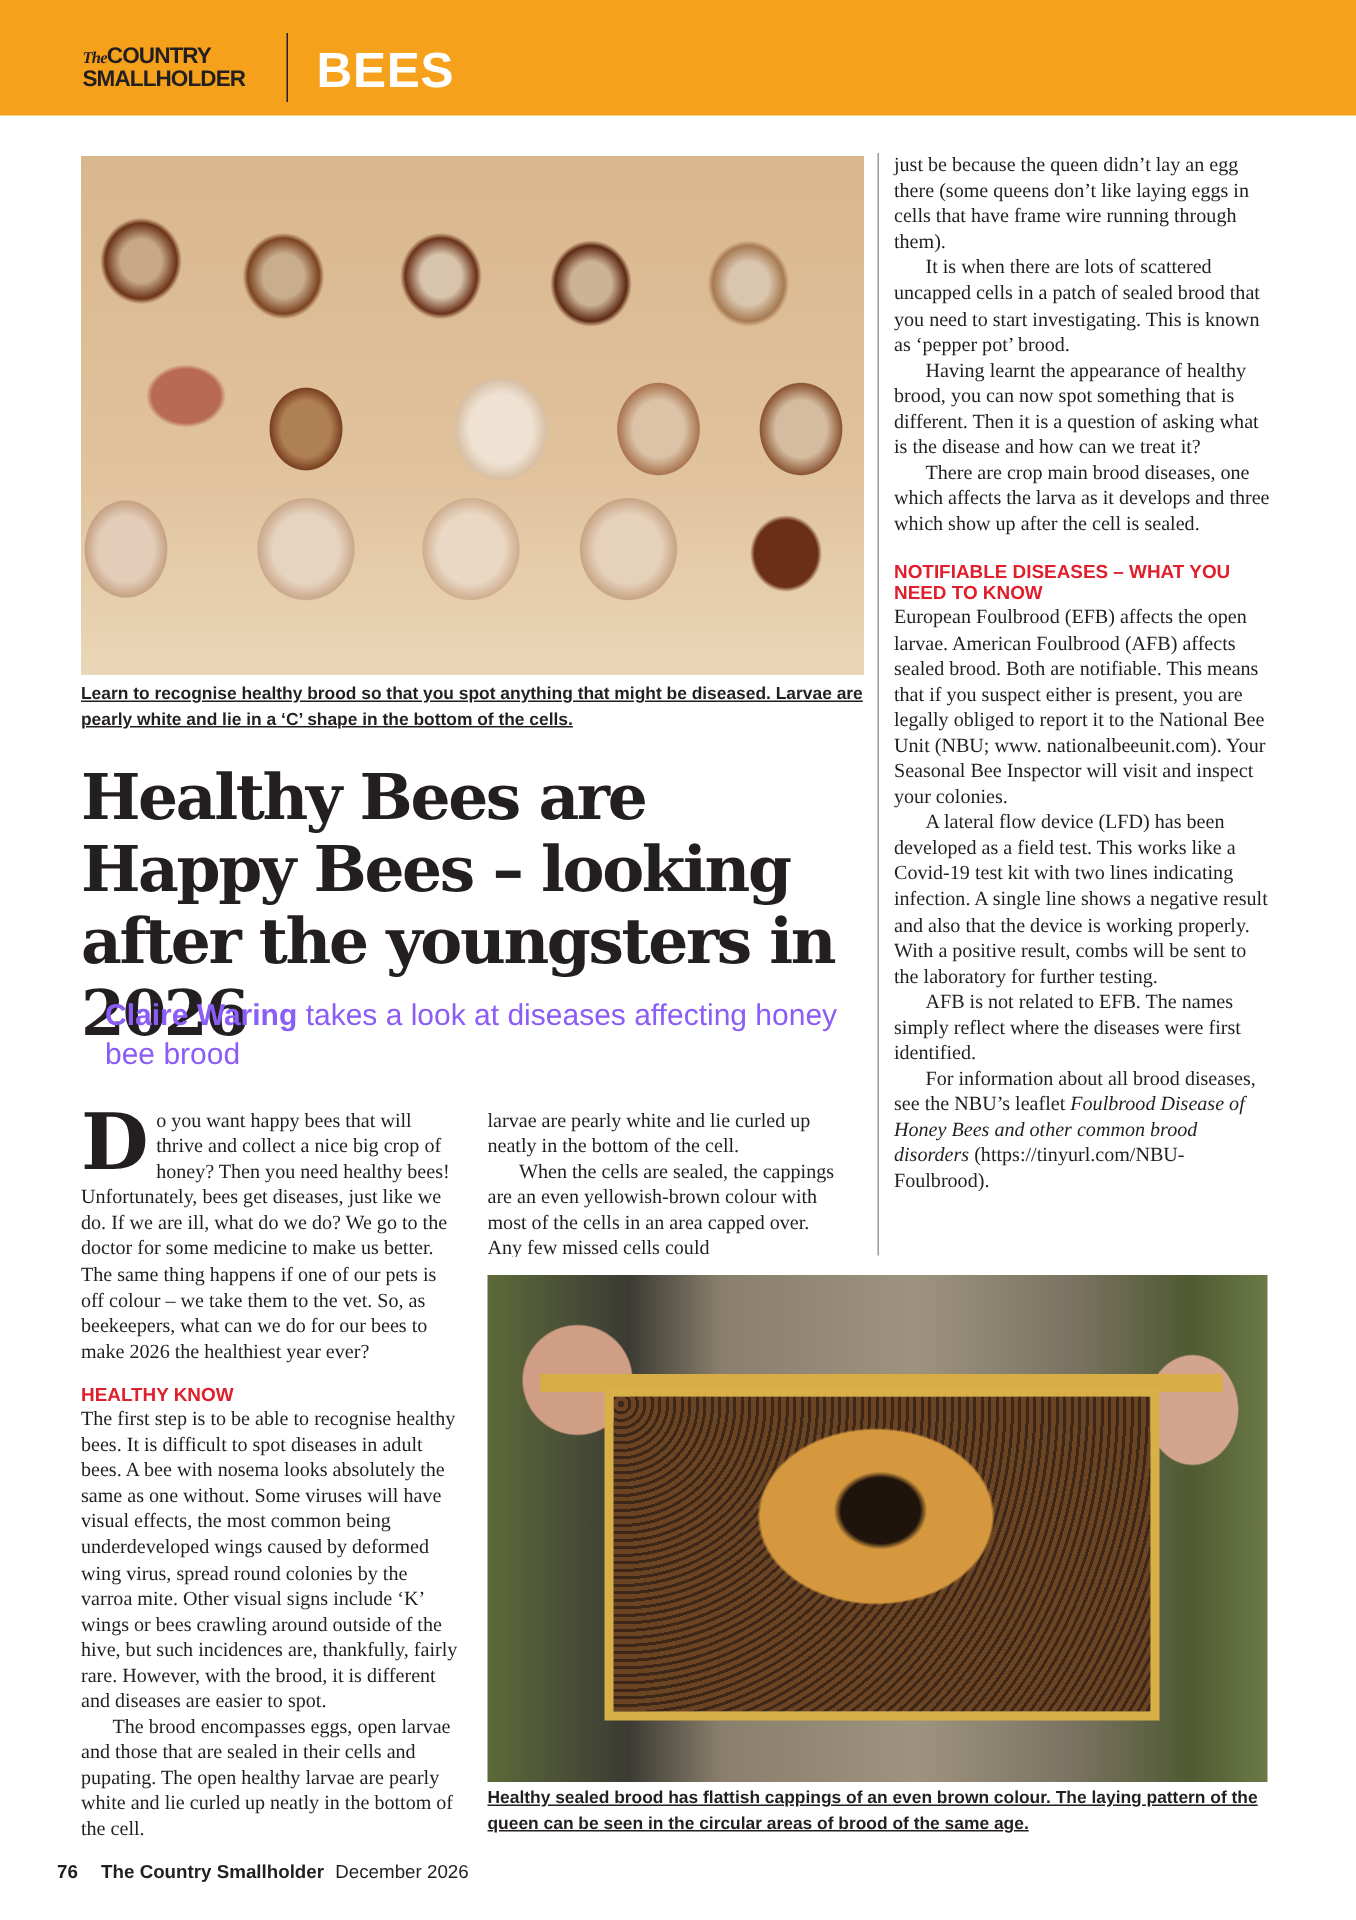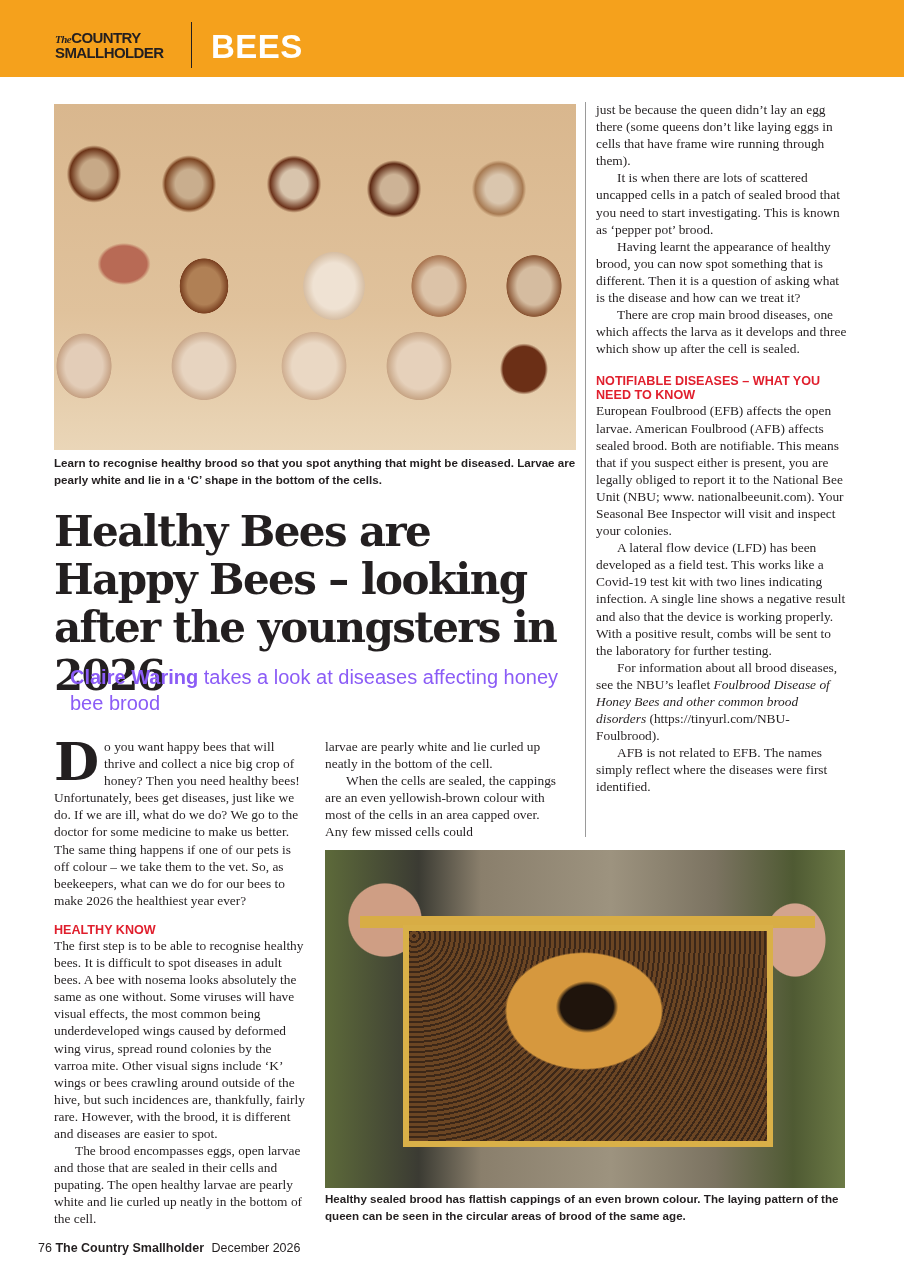--- a/index.html
+++ b/index.html
@@ -67,21 +67,21 @@
       repeating-radial-gradient(circle at 5px 5px, #3c2718 0 2px, #6b4523 2px 5px);
     border: 6px solid #d9b048; box-sizing: border-box;
   }
   .frame-bar {
     position: absolute; left: 360px; top: 916px; width: 455px; height: 12px; background: #d8ad45;
   }
 
   .caption {
     position: absolute;
     font-family: "Liberation Sans", "DejaVu Sans", sans-serif;
-    font-weight: 700; font-size: 11.6px; line-height: 17px; color: #231f20;
+    font-weight: 700; font-size: 11.6px; line-height: 17px; color: #231f20; text-decoration: underline;
   }
   .caption1 { left: 54px; top: 454px; width: 530px; }
   .caption2 { left: 325px; top: 1190px; width: 530px; }
 
   .headline {
     position: absolute; left: 54px; top: 508px; width: 520px;
     font-family: "DejaVu Serif", "Liberation Serif", serif;
     font-weight: 700; font-size: 42px; line-height: 48px; letter-spacing: -1.6px; color: #231f20;
   }
   .standfirst {
@@ -110,21 +110,21 @@
     font-family: "Liberation Sans", "DejaVu Sans", sans-serif; font-weight: 700;
     color: #e01f2d; font-size: 12.6px; line-height: 14px; margin: 0;
   }
   .col1 .subhead { margin-top: 14px; }
   .col3 .subhead { margin-top: 17px; }
 
   .footer {
     position: absolute; left: 38px; top: 1241px;
     font-family: "Liberation Sans", "DejaVu Sans", sans-serif; font-size: 12.5px; color: #231f20;
   }
-  .footer .page { font-weight: 400; margin-right: 0; }
+  .footer .page { font-weight: 700; margin-right: 12px; }
   .footer .pub { font-weight: 700; margin-right: 4px; }
 </style>
 </head>
 <body>
 
 <div class="header">
   <div class="logo">
     <span class="the">The</span><span>COUNTRY</span><br>
     <span>SMALLHOLDER</span>
   </div>
@@ -156,22 +156,22 @@
 <div class="col-rule"></div>
 
 <div class="col col3">
   <p class="noindent">just be because the queen didn’t lay an egg there (some queens don’t like laying eggs in cells that have frame wire running through them).</p>
   <p>It is when there are lots of scattered uncapped cells in a patch of sealed brood that you need to start investigating. This is known as ‘pepper pot’ brood.</p>
   <p>Having learnt the appearance of healthy brood, you can now spot something that is different. Then it is a question of asking what is the disease and how can we treat it?</p>
   <p>There are crop main brood diseases, one which affects the larva as it develops and three which show up after the cell is sealed.</p>
   <h3 class="subhead">NOTIFIABLE DISEASES – WHAT YOU NEED TO KNOW</h3>
   <p class="noindent">European Foulbrood (EFB) affects the open larvae. American Foulbrood (AFB) affects sealed brood. Both are notifiable. This means that if you suspect either is present, you are legally obliged to report it to the National Bee Unit (NBU; www. nationalbeeunit.com). Your Seasonal Bee Inspector will visit and inspect your colonies.</p>
   <p>A lateral flow device (LFD) has been developed as a field test. This works like a Covid-19 test kit with two lines indicating infection. A single line shows a negative result and also that the device is working properly. With a positive result, combs will be sent to the laboratory for further testing.</p>
+  <p>AFB is not related to EFB. The names simply reflect where the diseases were first identified.</p>
   <p><span>For information about all brood diseases, see the NBU’s leaflet </span><i>Foulbrood Disease of Honey Bees and other common brood disorders</i><span> (https://tinyurl.com/NBU-Foulbrood).</span></p>
-  <p>AFB is not related to EFB. The names simply reflect where the diseases were first identified.</p>
 </div>
 
 <div class="photo photo2" title="Beekeeper holding a brood frame covered in bees with sealed brood"></div>
 <div class="frame-bar"></div>
 <div class="frame"></div>
 <div class="caption caption2">Healthy sealed brood has flattish cappings of an even brown colour. The laying pattern of the queen can be seen in the circular areas of brood of the same age.</div>
 
 <div class="footer">
   <span class="page">76</span>
   <span class="pub">The Country Smallholder</span>

